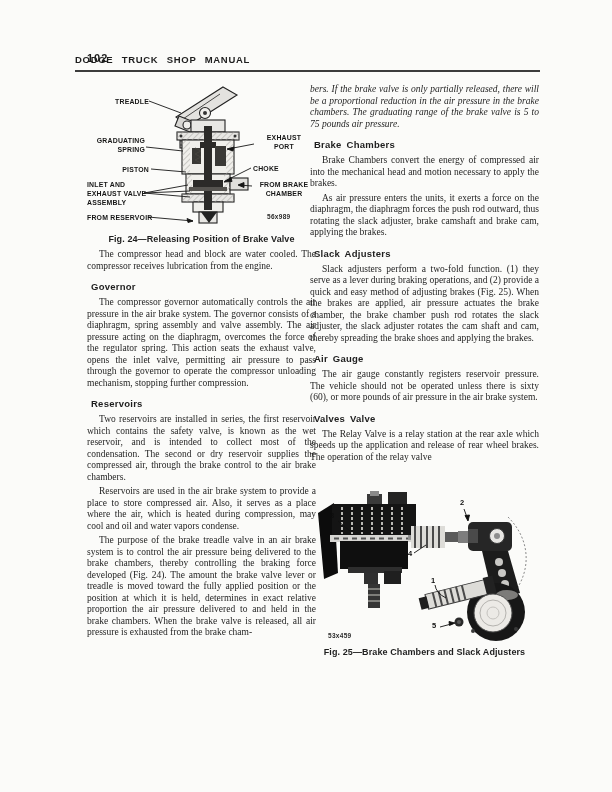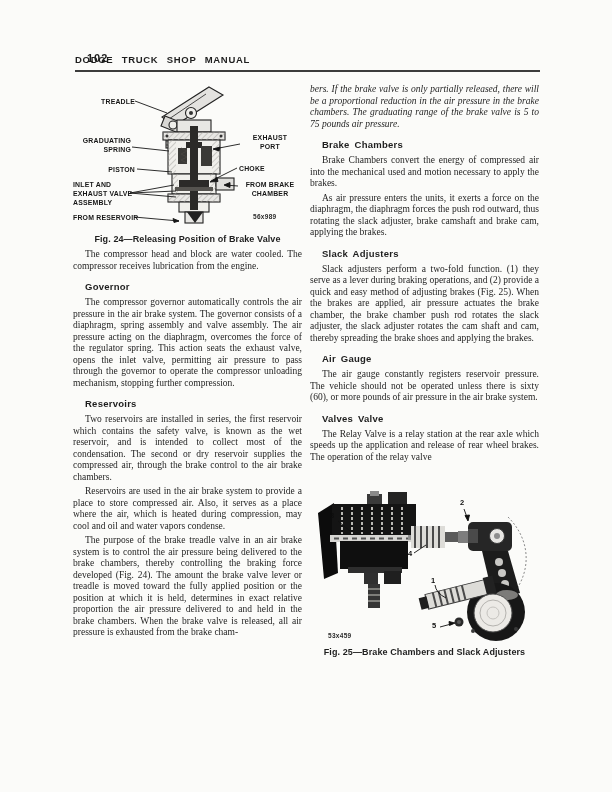--- a/index.html
+++ b/index.html
@@ -6,25 +6,25 @@
   body{
     width:612px;height:792px;position:relative;overflow:hidden;
     background:#fbfbf9;color:#1e1e1e;
     font-family:"Liberation Serif",serif;
   }
   .hdr-pageno{position:absolute;left:87px;top:52px;font:bold 11px "Liberation Sans",sans-serif;letter-spacing:1px;}
   .hdr-title{position:absolute;left:75px;top:54px;width:465px;
     font:bold 9.5px "Liberation Sans",sans-serif;letter-spacing:.7px;word-spacing:5px;}
   .hdr-rule{position:absolute;left:75px;top:70px;width:465px;height:2px;background:#3c3c3c;}
   .col{position:absolute;width:229px;}
-  .col-left{left:73px;top:86px;}
+  .col-left{left:87px;top:86px;}
   .col-right{left:310px;top:84px;}
   .col p{font:9.5px/11.5px "Liberation Serif",serif;text-align:justify;margin:0 0 3px 0;text-indent:12px;}
   .col p.no-indent{text-indent:0;font-style:italic;}
-  .col h3{font:bold 9.5px "Liberation Sans",sans-serif;letter-spacing:.25px;word-spacing:2px;margin:9px 0 5px 12px;}
+  .col h3{font:bold 9.5px "Liberation Sans",sans-serif;letter-spacing:.25px;word-spacing:2px;margin:9px 0 5px 4px;}
   .fig{position:relative;}
   .fig24{width:229px;height:145px;}
   .fig25{width:229px;height:152px;margin-top:28px;}
   .fig svg{position:absolute;left:0;top:0;}
   .flabel{position:absolute;font:bold 6.9px "Liberation Sans",sans-serif;letter-spacing:.2px;
     line-height:9px;color:#161616;white-space:nowrap;}
   .flabel.ra{text-align:right;}
   .flabel.ctr{text-align:center;white-space:normal;}
   .photocode{position:absolute;font:bold 6.5px "Liberation Sans",sans-serif;color:#2a2a2a;letter-spacing:.3px;}
   .figcap{font:bold 9px "Liberation Sans",sans-serif;letter-spacing:.1px;text-align:center;
@@ -142,21 +142,21 @@
     <p>The compressor governor automatically controls the air pressure in the air brake system. The governor consists of a diaphragm, spring assembly and valve assembly. The air pressure acting on the diaphragm, overcomes the force of the regulator spring. This action seats the exhaust valve, opens the inlet valve, permitting air pressure to pass through the governor to operate the compressor unloading mechanism, stopping further compression.</p>
     <h3>Reservoirs</h3>
     <p>Two reservoirs are installed in series, the first reservoir which contains the safety valve, is known as the wet reservoir, and is intended to collect most of the condensation. The second or dry reservoir supplies the compressed air, through the brake control to the air brake chambers.</p>
     <p>Reservoirs are used in the air brake system to provide a place to store compressed air. Also, it serves as a place where the air, which is heated during compression, may cool and oil and water vapors condense.</p>
     <p>The purpose of the brake treadle valve in an air brake system is to control the air pressure being delivered to the brake chambers, thereby controlling the braking force developed (Fig. 24). The amount the brake valve lever or treadle is moved toward the fully applied position or the position at which it is held, determines in exact relative proportion the air pressure delivered to and held in the brake chambers. When the brake valve is released, all air pressure is exhausted from the brake cham-</p>
   </div>
 
   <div class="col col-right">
     <p class="no-indent">bers. If the brake valve is only partially released, there will be a proportional reduction in the air pressure in the brake chambers. The graduating range of the brake valve is 5 to 75 pounds air pressure.</p>
     <h3>Brake Chambers</h3>
-    <p>Brake Chambers convert the energy of compressed air into the mechanical used and motion necessary to apply the brakes.</p>
+    <p>Brake Chambers convert the energy of compressed air into the mechanical head and motion necessary to apply the brakes.</p>
     <p>As air pressure enters the units, it exerts a force on the diaphragm, the diaphragm forces the push rod outward, thus rotating the slack adjuster, brake camshaft and brake cam, applying the brakes.</p>
     <h3>Slack Adjusters</h3>
     <p>Slack adjusters perform a two-fold function. (1) they serve as a lever during braking operations, and (2) provide a quick and easy method of adjusting brakes (Fig. 25). When the brakes are applied, air pressure actuates the brake chamber, the brake chamber push rod rotates the slack adjuster, the slack adjuster rotates the cam shaft and cam, thereby spreading the brake shoes and applying the brakes.</p>
     <h3>Air Gauge</h3>
     <p>The air gauge constantly registers reservoir pressure. The vehicle should not be operated unless there is sixty (60), or more pounds of air pressure in the air brake system.</p>
     <h3>Valves Valve</h3>
     <p>The Relay Valve is a relay station at the rear axle which speeds up the application and release of rear wheel brakes. The operation of the relay valve</p>
 
     <div class="fig fig25">
       <svg width="229" height="152" viewBox="0 0 229 152">

